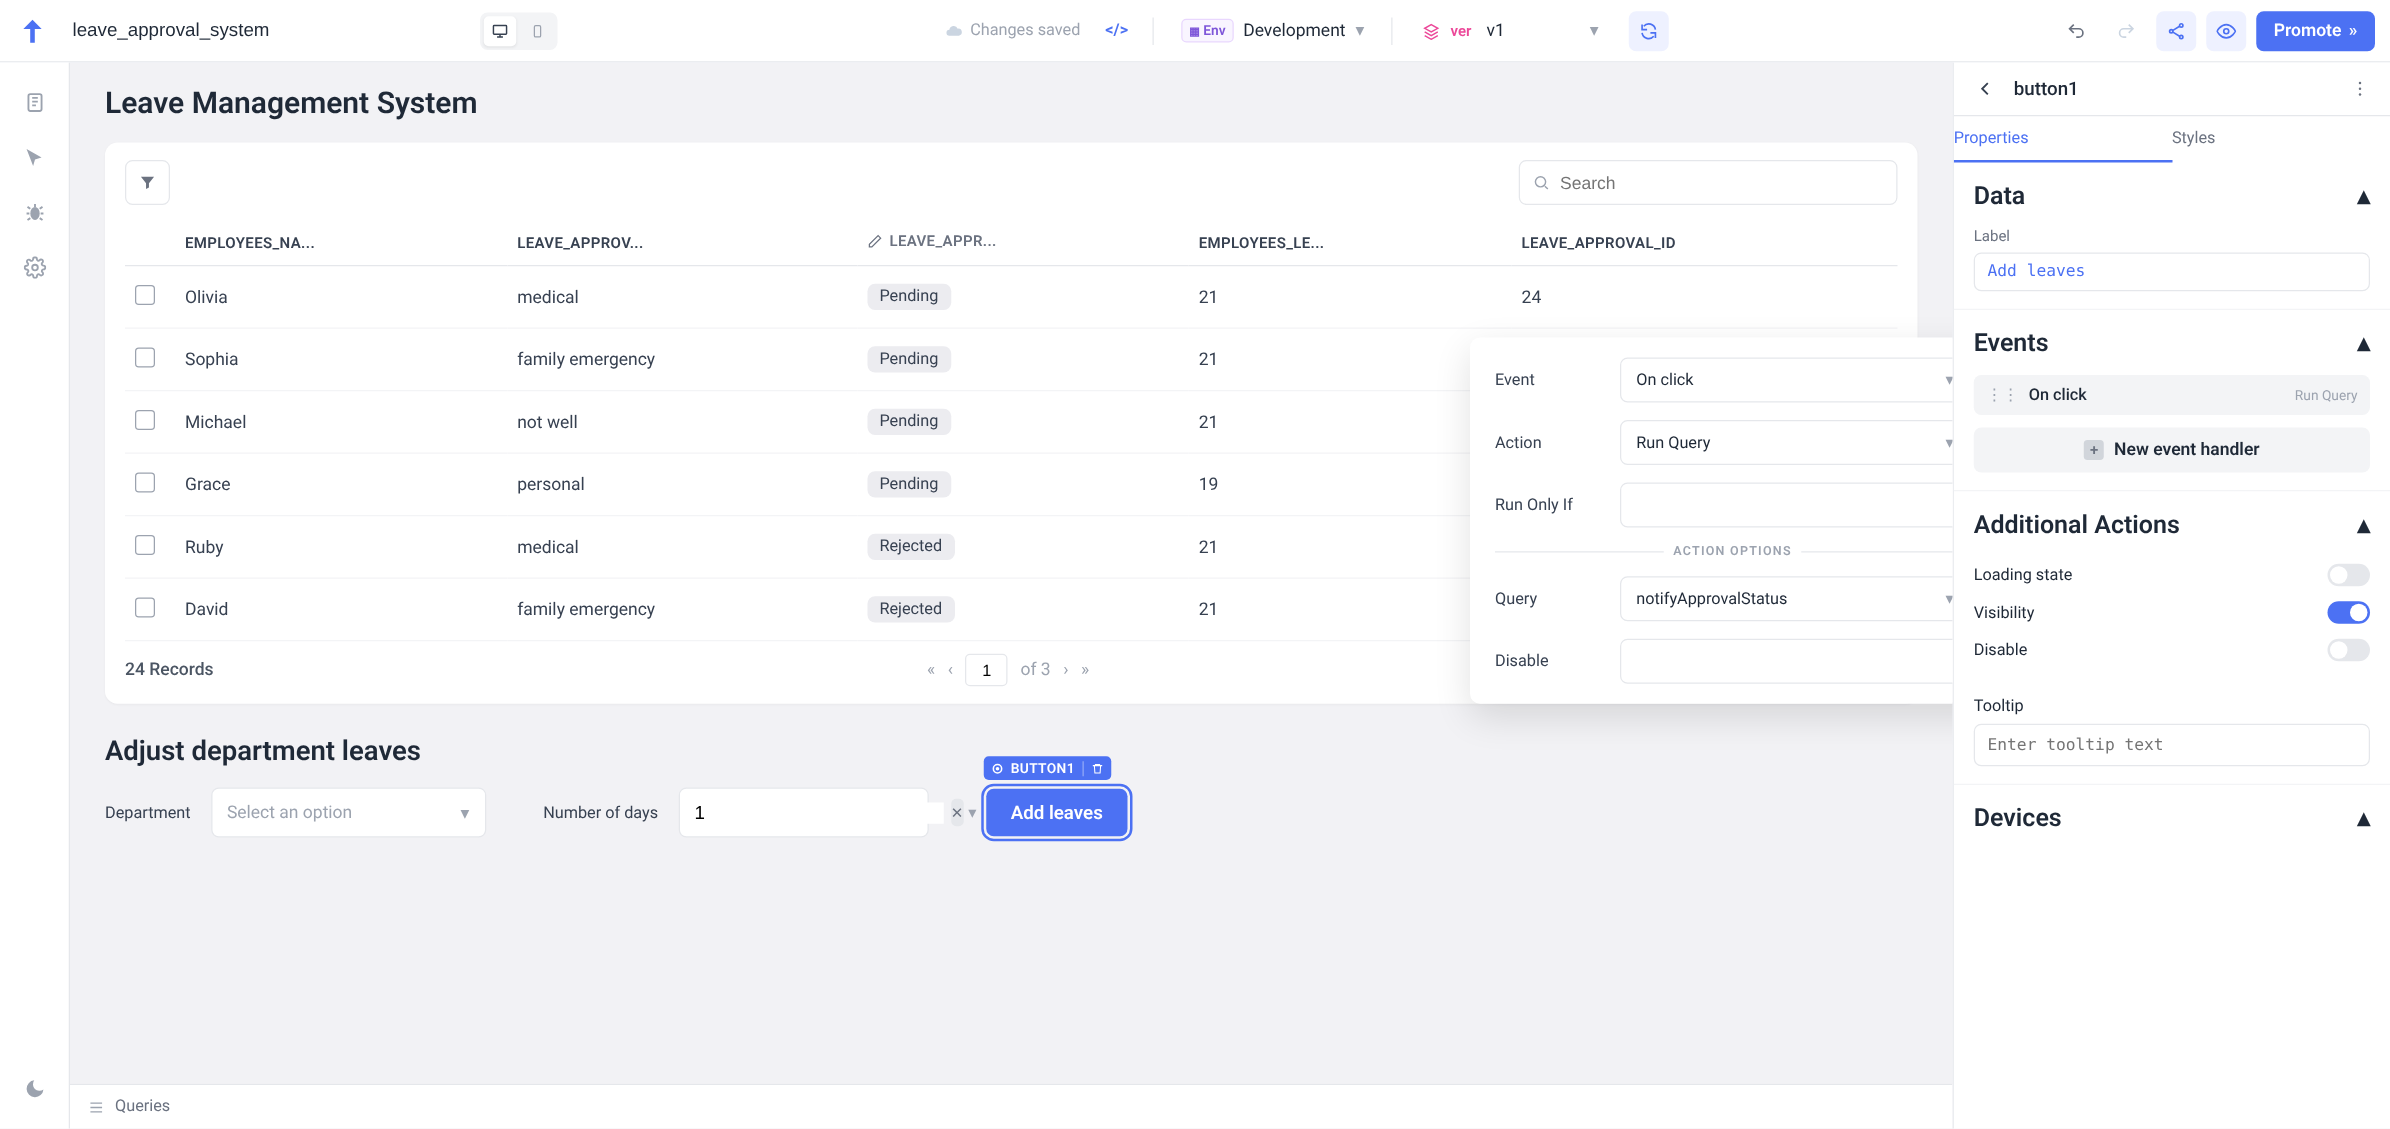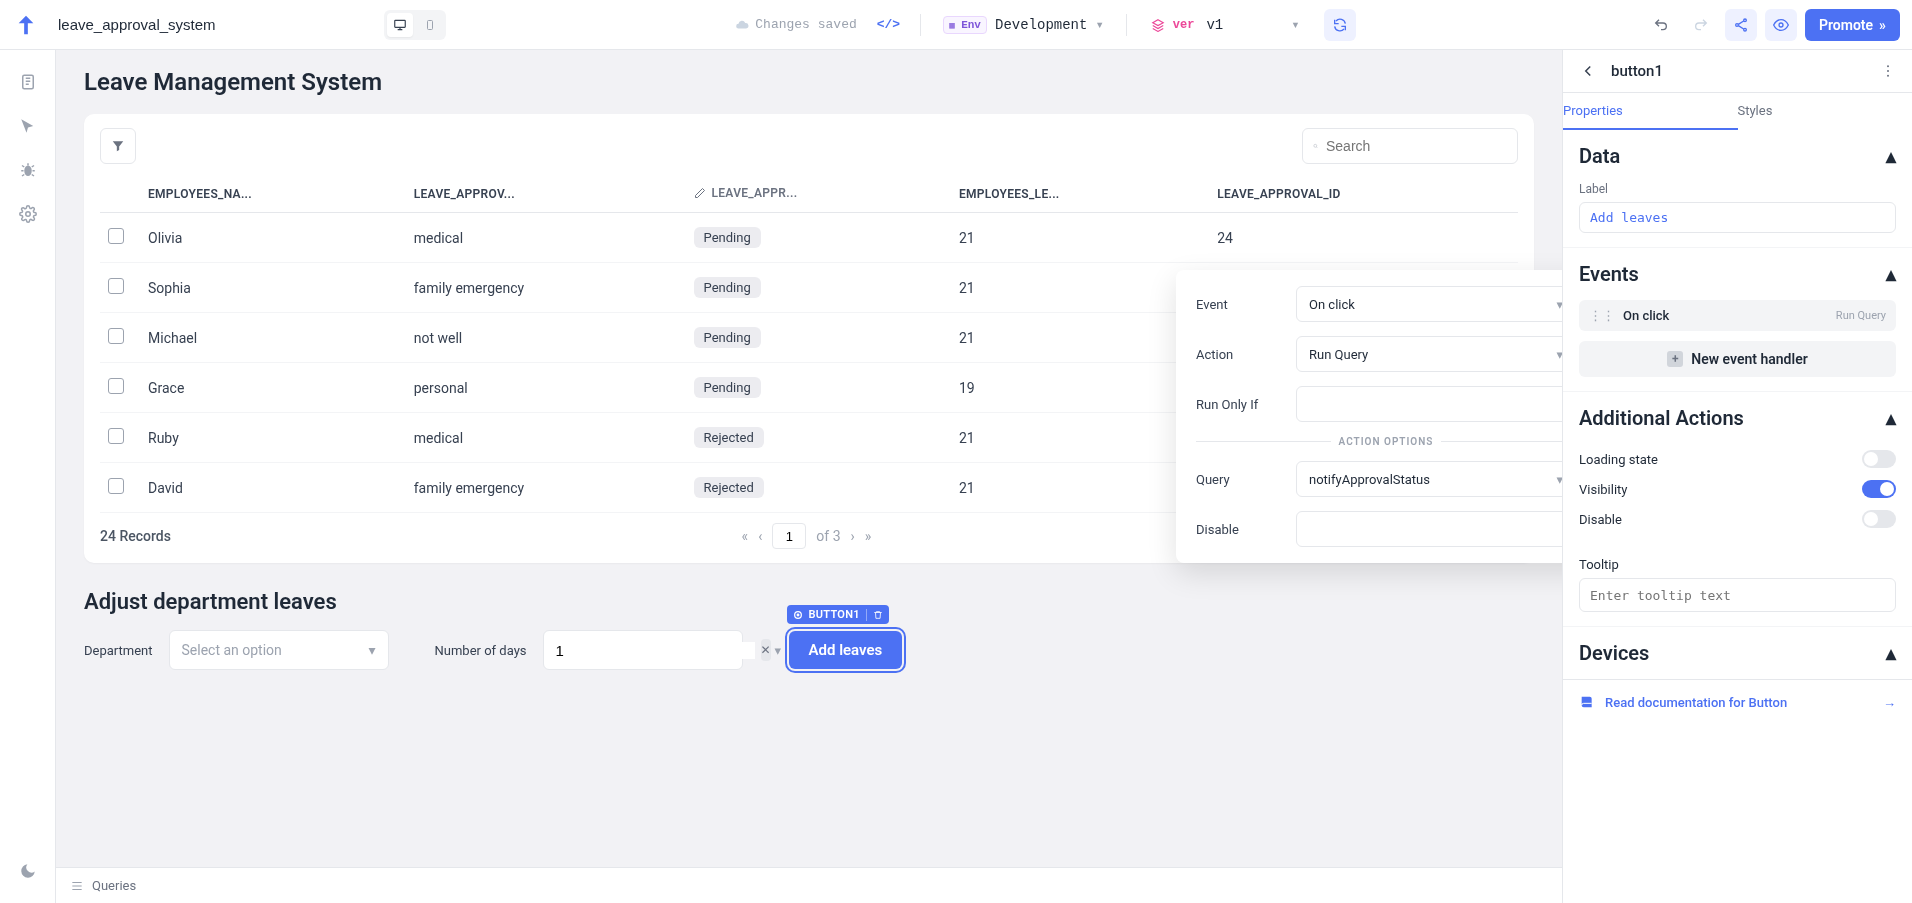--- a/index.html
+++ b/index.html
@@ -5,21 +5,21 @@
   * { box-sizing: border-box; margin: 0; padding: 0; }
   body { font-family: -apple-system, BlinkMacSystemFont, 'Segoe UI', Roboto, sans-serif; font-size: 13px; color: #1f2937; background: #f3f4f8; overflow: hidden; width: 1912px; height: 903px; }
   
   
   .topbar { height: 50px; background: #fff; border-bottom: 1px solid #e5e7eb; display: flex; align-items: center; padding: 0 12px; gap: 12px; }
   .logo { width: 28px; height: 28px; display: flex; align-items: center; justify-content: center; color: #4c71f3; }
   .app-name-input { border: none; font-size: 15px; color: #1f2937; background: transparent; padding: 4px 6px; width: 260px; outline: none; }
   .device-toggles { display: flex; gap: 4px; background: #f3f4f6; border-radius: 6px; padding: 3px; margin-left: 60px; }
   .device-toggle { width: 26px; height: 24px; display: flex; align-items: center; justify-content: center; border-radius: 4px; cursor: pointer; }
   .device-toggle.active { background: #fff; box-shadow: 0 1px 2px rgba(0,0,0,0.06);}
-  .topbar-center { flex: 1; display: flex; align-items: center; justify-content: center; gap: 14px; font-family: Liberation Mono, monospace; }
+  .topbar-center { flex: 1; display: flex; align-items: center; justify-content: center; gap: 14px; }
   .save-status { color: #9ca3af; font-size: 13px; display: flex; align-items: center; gap: 6px; }
   .code-toggle { display: flex; align-items: center; color: #4c71f3; cursor: pointer; font-weight: 700; font-size: 13px; padding: 4px 6px; }
   .divider { width: 1px; height: 22px; background: #e5e7eb; }
   .env-selector { display: flex; align-items: center; gap: 8px; padding: 4px 8px; cursor: pointer; font-size: 14px; }
   .env-badge { background: #f9f5ff; color: #7e56d9; font-size: 11px; padding: 2px 5px; border-radius: 4px; border: 1px solid #e9d7fe; font-weight: 600; }
   .ver-selector { display: flex; align-items: center; gap: 8px; padding: 4px 10px; cursor: pointer; font-size: 14px; }
   .ver-label { color: #ec4899; font-weight: 600; font-size: 12px; }
   .chevron-down { color: #9ca3af; }
   .topbar-right { display: flex; align-items: center; gap: 8px; }
   .icon-btn { width: 32px; height: 32px; border-radius: 6px; display: flex; align-items: center; justify-content: center; cursor: pointer; }
@@ -32,21 +32,21 @@
   .rail-item { width: 40px; height: 40px; display: flex; align-items: center; justify-content: center; color: #9ca3af; cursor: pointer; border-radius: 6px; }
   .rail-spacer { flex: 1; }
   .theme-toggle { margin-bottom: 12px; }
   
   .canvas { flex: 1; background: #f2f2f5; padding: 18px 28px 4px 28px; position: relative; overflow: hidden; }
   .page-title { font-size: 24px; font-weight: 600; color: #1f2937; margin-bottom: 18px; }
   
   .card { background: #fff; border-radius: 10px; padding: 14px 16px 14px 16px; box-shadow: 0 1px 2px rgba(0,0,0,0.04); }
   .table-toolbar { display: flex; align-items: center; gap: 10px; margin-bottom: 12px; }
   .filter-btn { width: 36px; height: 36px; border: 1px solid #e5e7eb; border-radius: 6px; display: flex; align-items: center; justify-content: center; color: #6b7280; cursor: pointer; }
-  .search-box { margin-left: auto; width: 216px; height: 36px; border: 1px solid #e5e7eb; border-radius: 6px; display: flex; align-items: center; padding: 0 10px; gap: 8px; color: #9ca3af; }
+  .search-box { margin-left: auto; width: 303px; height: 36px; border: 1px solid #e5e7eb; border-radius: 6px; display: flex; align-items: center; padding: 0 10px; gap: 8px; color: #9ca3af; }
   .search-box input { border: none; outline: none; flex: 1; font-size: 14px; background: transparent; }
   
   table.data-table { width: 100%; border-collapse: collapse; }
   table.data-table thead th { text-align: left; font-size: 12px; font-weight: 600; color: #374151; padding: 10px 8px; border-bottom: 1px solid #e5e7eb; letter-spacing: 0.3px; }
   table.data-table thead th.checkbox-col { width: 40px; }
   table.data-table tbody td { padding: 14px 8px; font-size: 14px; color: #374151; border-bottom: 1px solid #f3f4f6; }
   .checkbox { width: 16px; height: 16px; border: 1.5px solid #9ca3af; border-radius: 3px; display: inline-block; }
   .status-pill { display: inline-block; padding: 3px 10px; border-radius: 6px; font-size: 13px; }
   .status-pill.pending { background: #ececf0; color: #374151; }
   .status-pill.rejected { background: #ececf0; color: #374151; }
@@ -504,22 +504,14 @@
       </div>
     </div>
 
     <div class="insp-section" style="border-bottom:none;">
       <div class="insp-section-head" style="margin-bottom:0;">
         <span>Devices</span>
         <span style="cursor:pointer;">▴</span>
       </div>
     </div>
 
-    <div class="doc-link">
-      <svg width="16" height="16" viewBox="0 0 24 24" fill="#4c71f3">
-          <path d="M4 4h12a3 3 0 013 3v13H7a3 3 0 01-3-3V4z"></path>
-          <path d="M4 17a3 3 0 013-3h12" fill="none" stroke="#fff" stroke-width="1.5"></path>
-        </svg>
-      <span>Read documentation for Button</span>
-      <span style="margin-left:auto;">→</span>
-    </div>
   </div>
 </div>
 
 </body></html>

